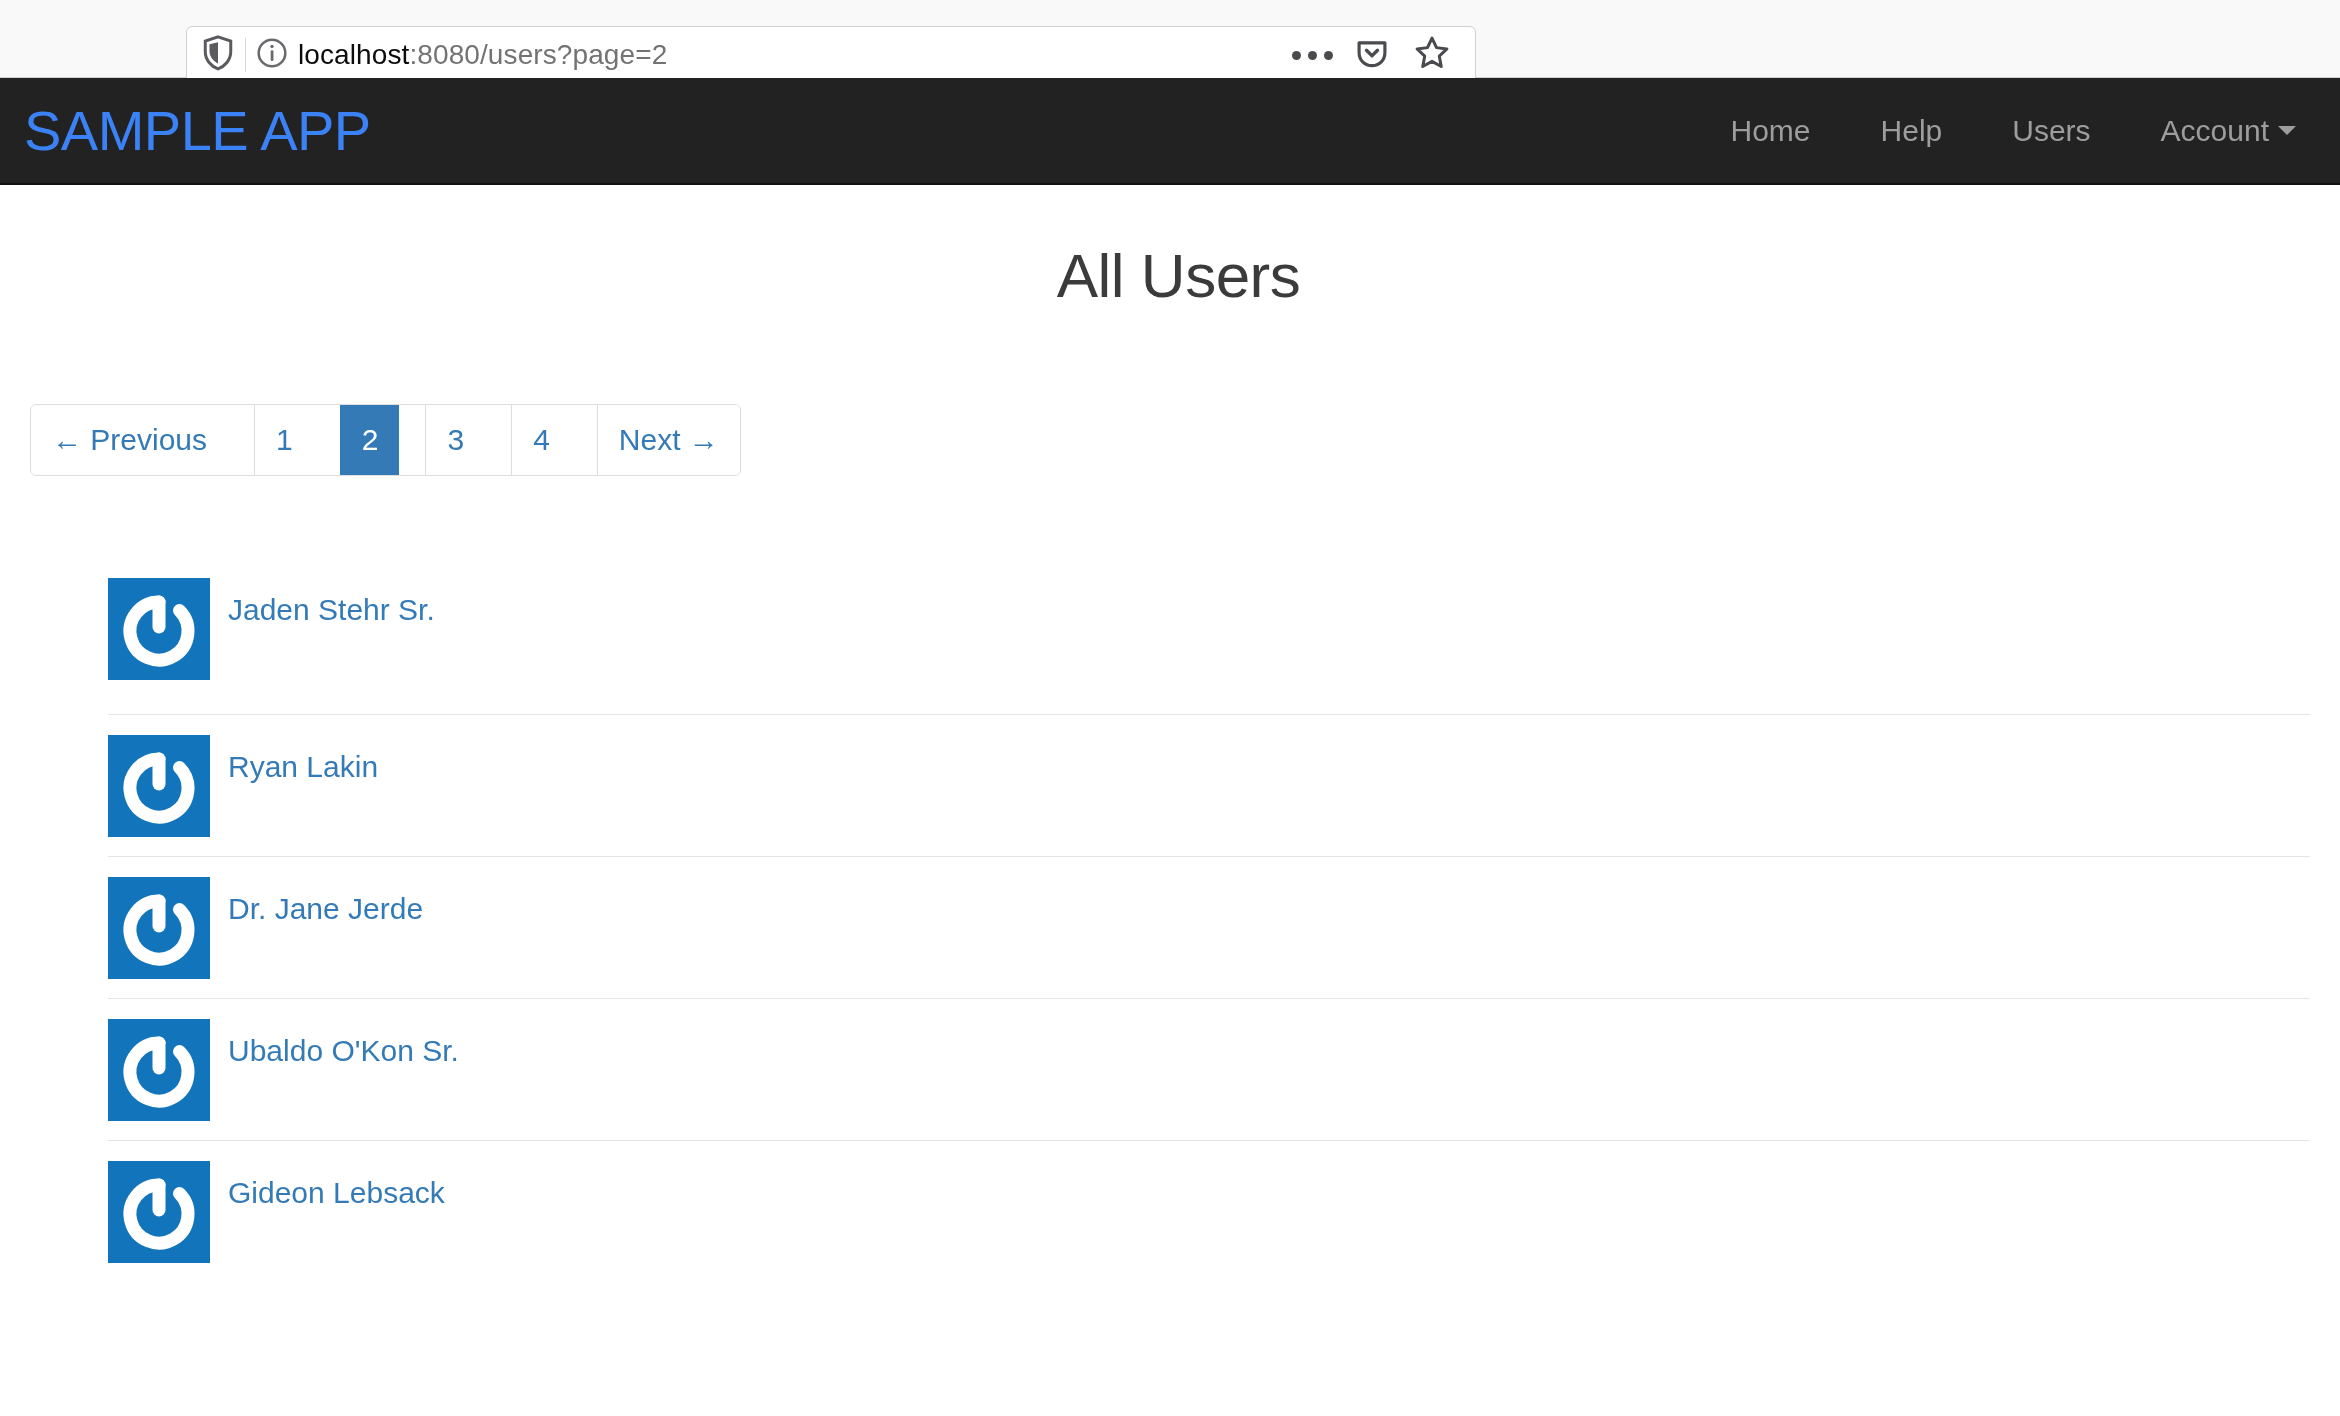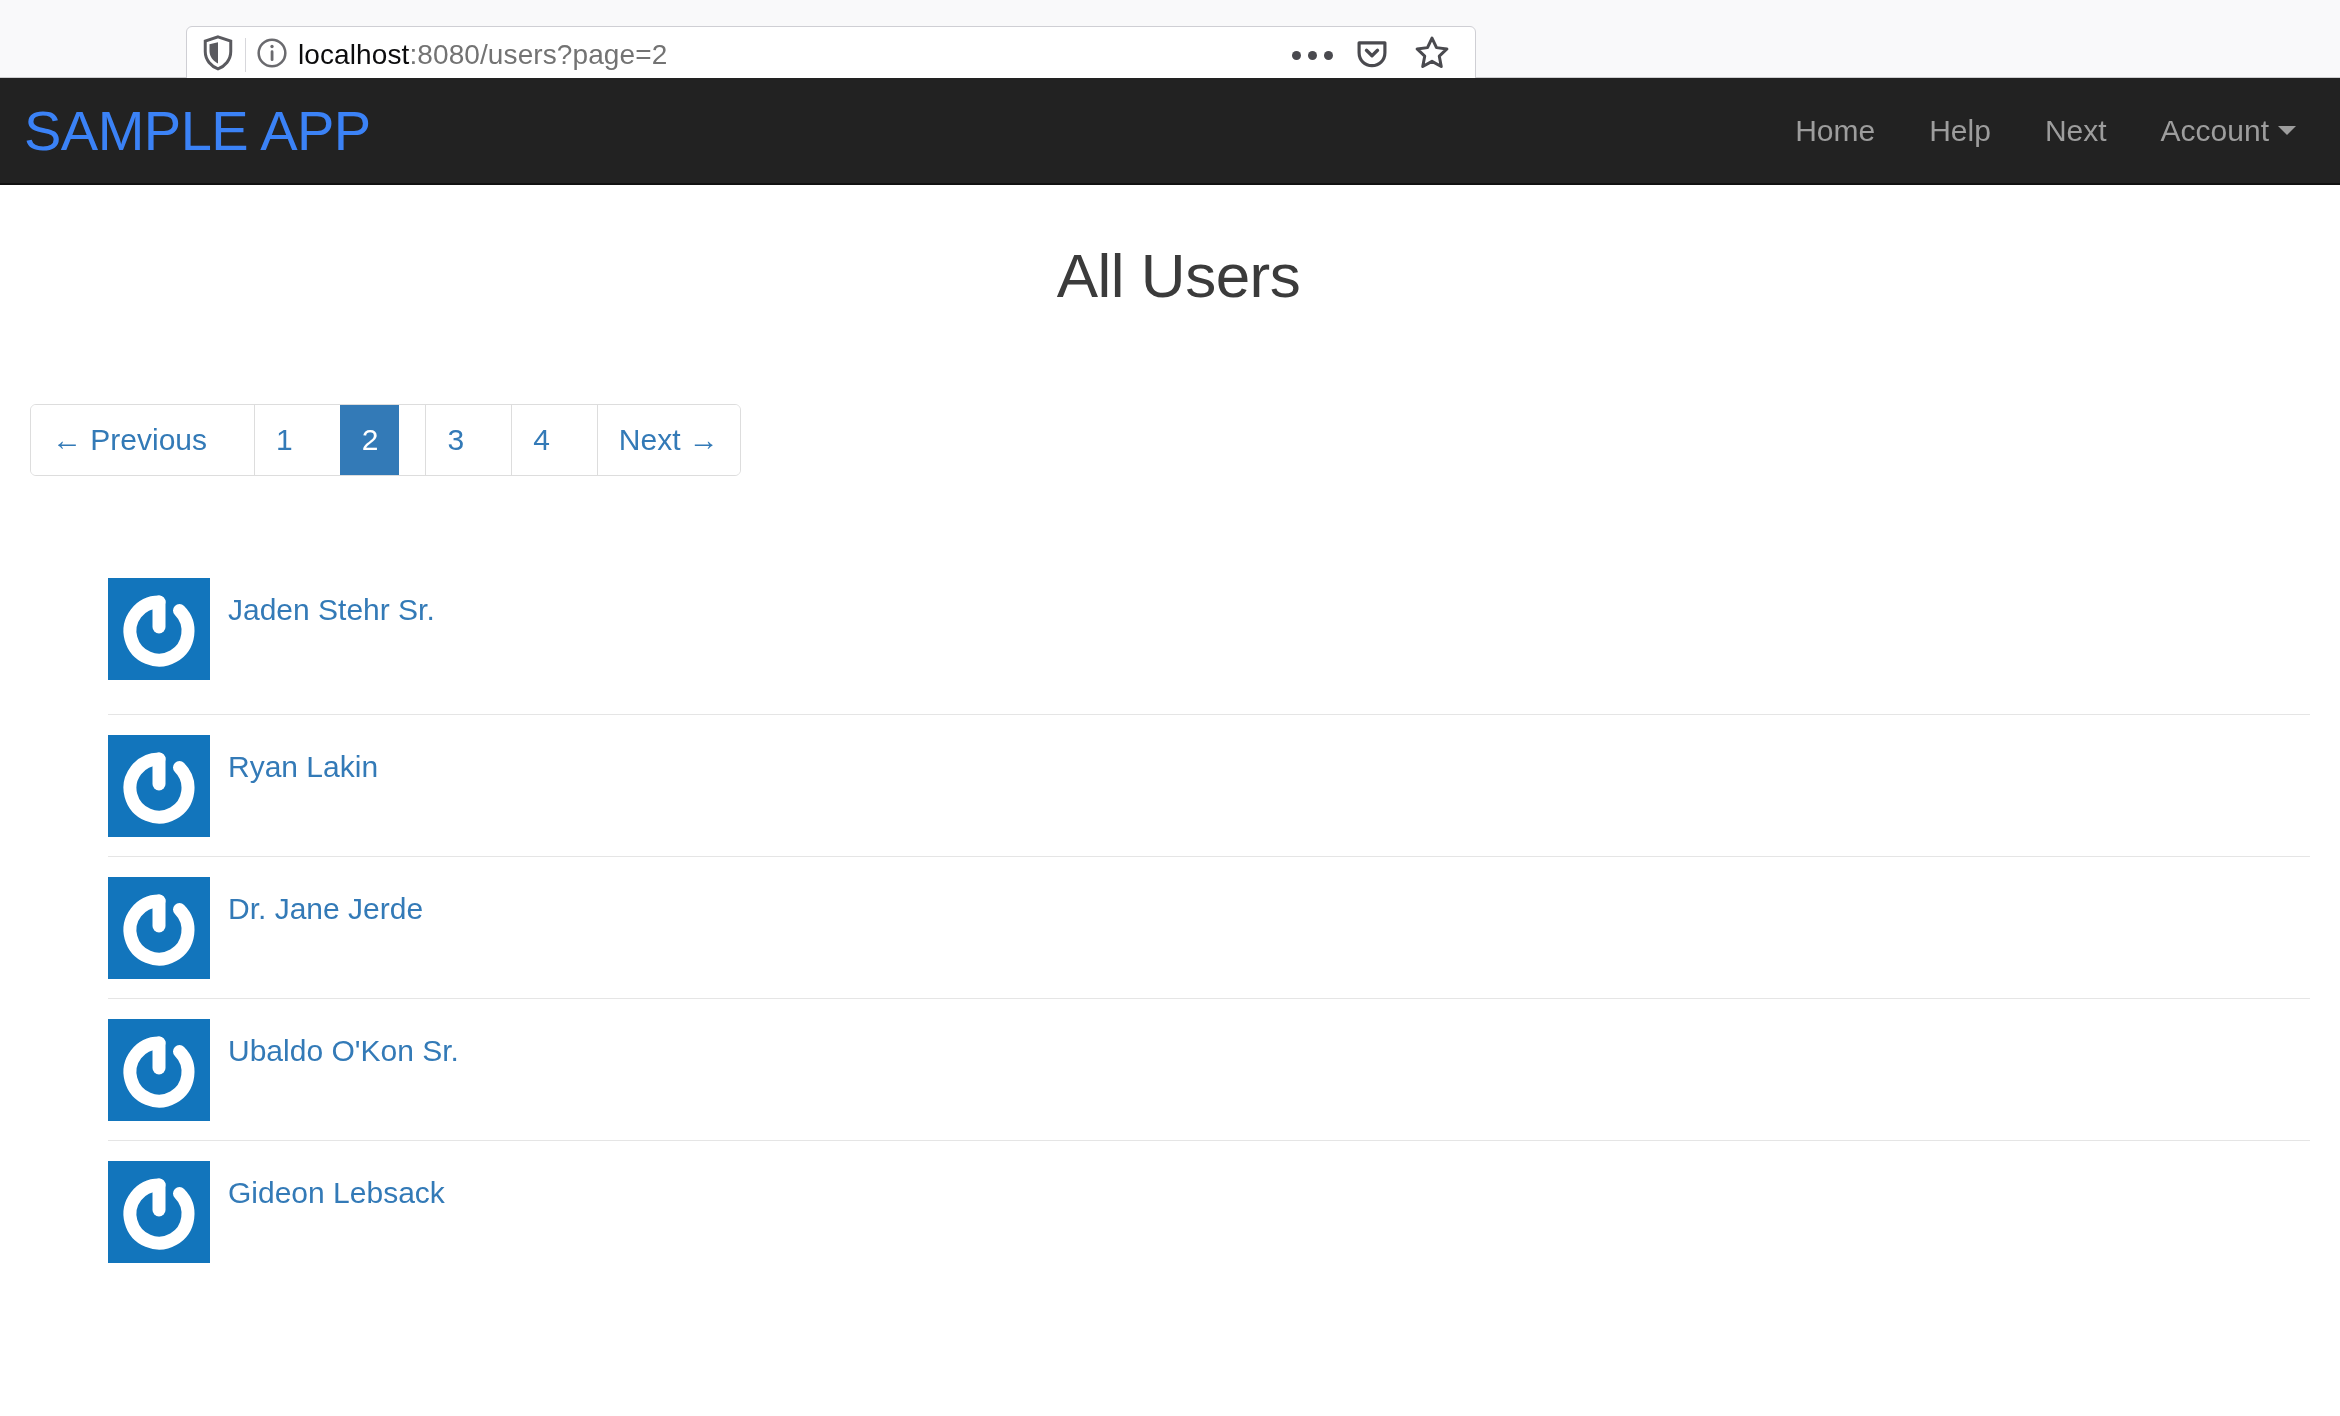--- a/index.html
+++ b/index.html
@@ -111,21 +111,21 @@
     letter-spacing: -0.5px;
     line-height: 1;
     padding-left: 2px;
     text-decoration: none;
   }
 
   .nav-links {
     margin-left: auto;
     display: flex;
     align-items: flex-end;
-    gap: 0px;
+    gap: 16px;
   }
   .nav-link {
     color: #9d9d9d;
     font-size: 30px;
     text-decoration: none;
     padding: 0 27px;
     line-height: 1;
     white-space: nowrap;
     display: inline-flex;
     align-items: center;
@@ -300,21 +300,21 @@
 <div class="navbar">
   <a class="brand" href="#">SAMPLE APP</a>
   <div class="nav-links">
     <a class="nav-link" href="#">
       <span>Home</span>
     </a>
     <a class="nav-link" href="#">
       <span>Help</span>
     </a>
     <a class="nav-link" href="#">
-      <span>Next</span>
+      <span>Users</span>
     </a>
     <a class="nav-link last" href="#">
       <span>Account</span>
       <span class="caret"></span>
     </a>
   </div>
 </div>
 
 <div class="content">
 

